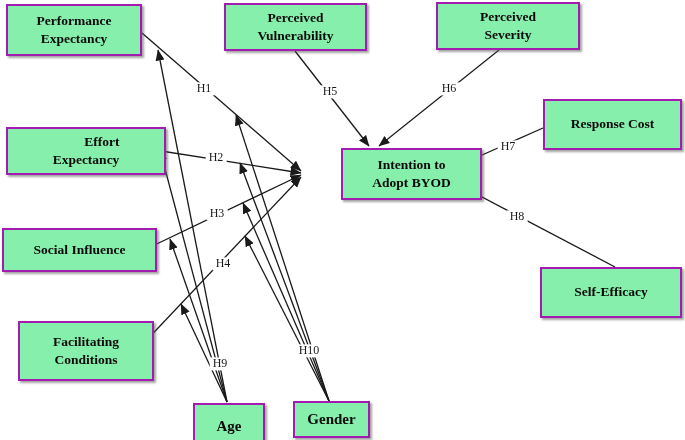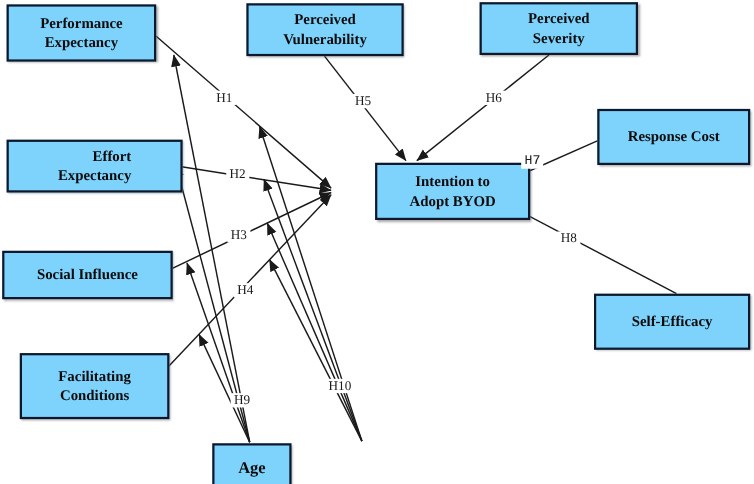--- a/index.html
+++ b/index.html
@@ -13,22 +13,22 @@
   }
   .edges-layer {
     position: absolute;
     left: 0; top: 0;
     width: 685px; height: 440px;
     z-index: 1;
   }
   .node {
     position: absolute;
     z-index: 2;
-    background: #7dd3fc;
-    border: 2px solid #0f172a;
+    background: #86efac;
+    border: 2px solid #a21caf;
     box-shadow: 1.5px 1.5px 2px rgba(90,90,90,0.55);
     display: flex;
     align-items: center;
     justify-content: center;
     text-align: center;
     font-weight: bold;
     color: #0a0a0a;
     font-size: 13.5px;
     line-height: 1.35;
     white-space: pre-line;
@@ -99,24 +99,25 @@
 Conditions</div>
   <div class="node n-pv">Perceived
 Vulnerability</div>
   <div class="node n-ps">Perceived
 Severity</div>
   <div class="node n-int">Intention to
 Adopt BYOD</div>
   <div class="node n-rc">Response Cost</div>
   <div class="node n-se">Self-Efficacy</div>
   <div class="node n-age">Age</div>
+  <div class="node n-gen">Gender</div>
 
 <span class="hlabel" style="left: 204px; top: 89px;">H1</span>
     <span class="hlabel" style="left: 216px; top: 158px;">H2</span>
     <span class="hlabel" style="left: 217px; top: 214px;">H3</span>
     <span class="hlabel" style="left: 223px; top: 264px;">H4</span>
     <span class="hlabel" style="left: 330px; top: 92px;">H5</span>
     <span class="hlabel" style="left: 449px; top: 89px;">H6</span>
-    <span class="hlabel" style="left: 484px; top: 147px; font-family: Liberation Mono, monospace;">H7</span>
+    <span class="hlabel" style="left: 508px; top: 147px;">H7</span>
     <span class="hlabel" style="left: 517px; top: 217px;">H8</span>
     <span class="hlabel" style="left: 220px; top: 364px;">H9</span>
     <span class="hlabel" style="left: 309px; top: 351px;">H10</span>
   </div>
 
 </body></html>

